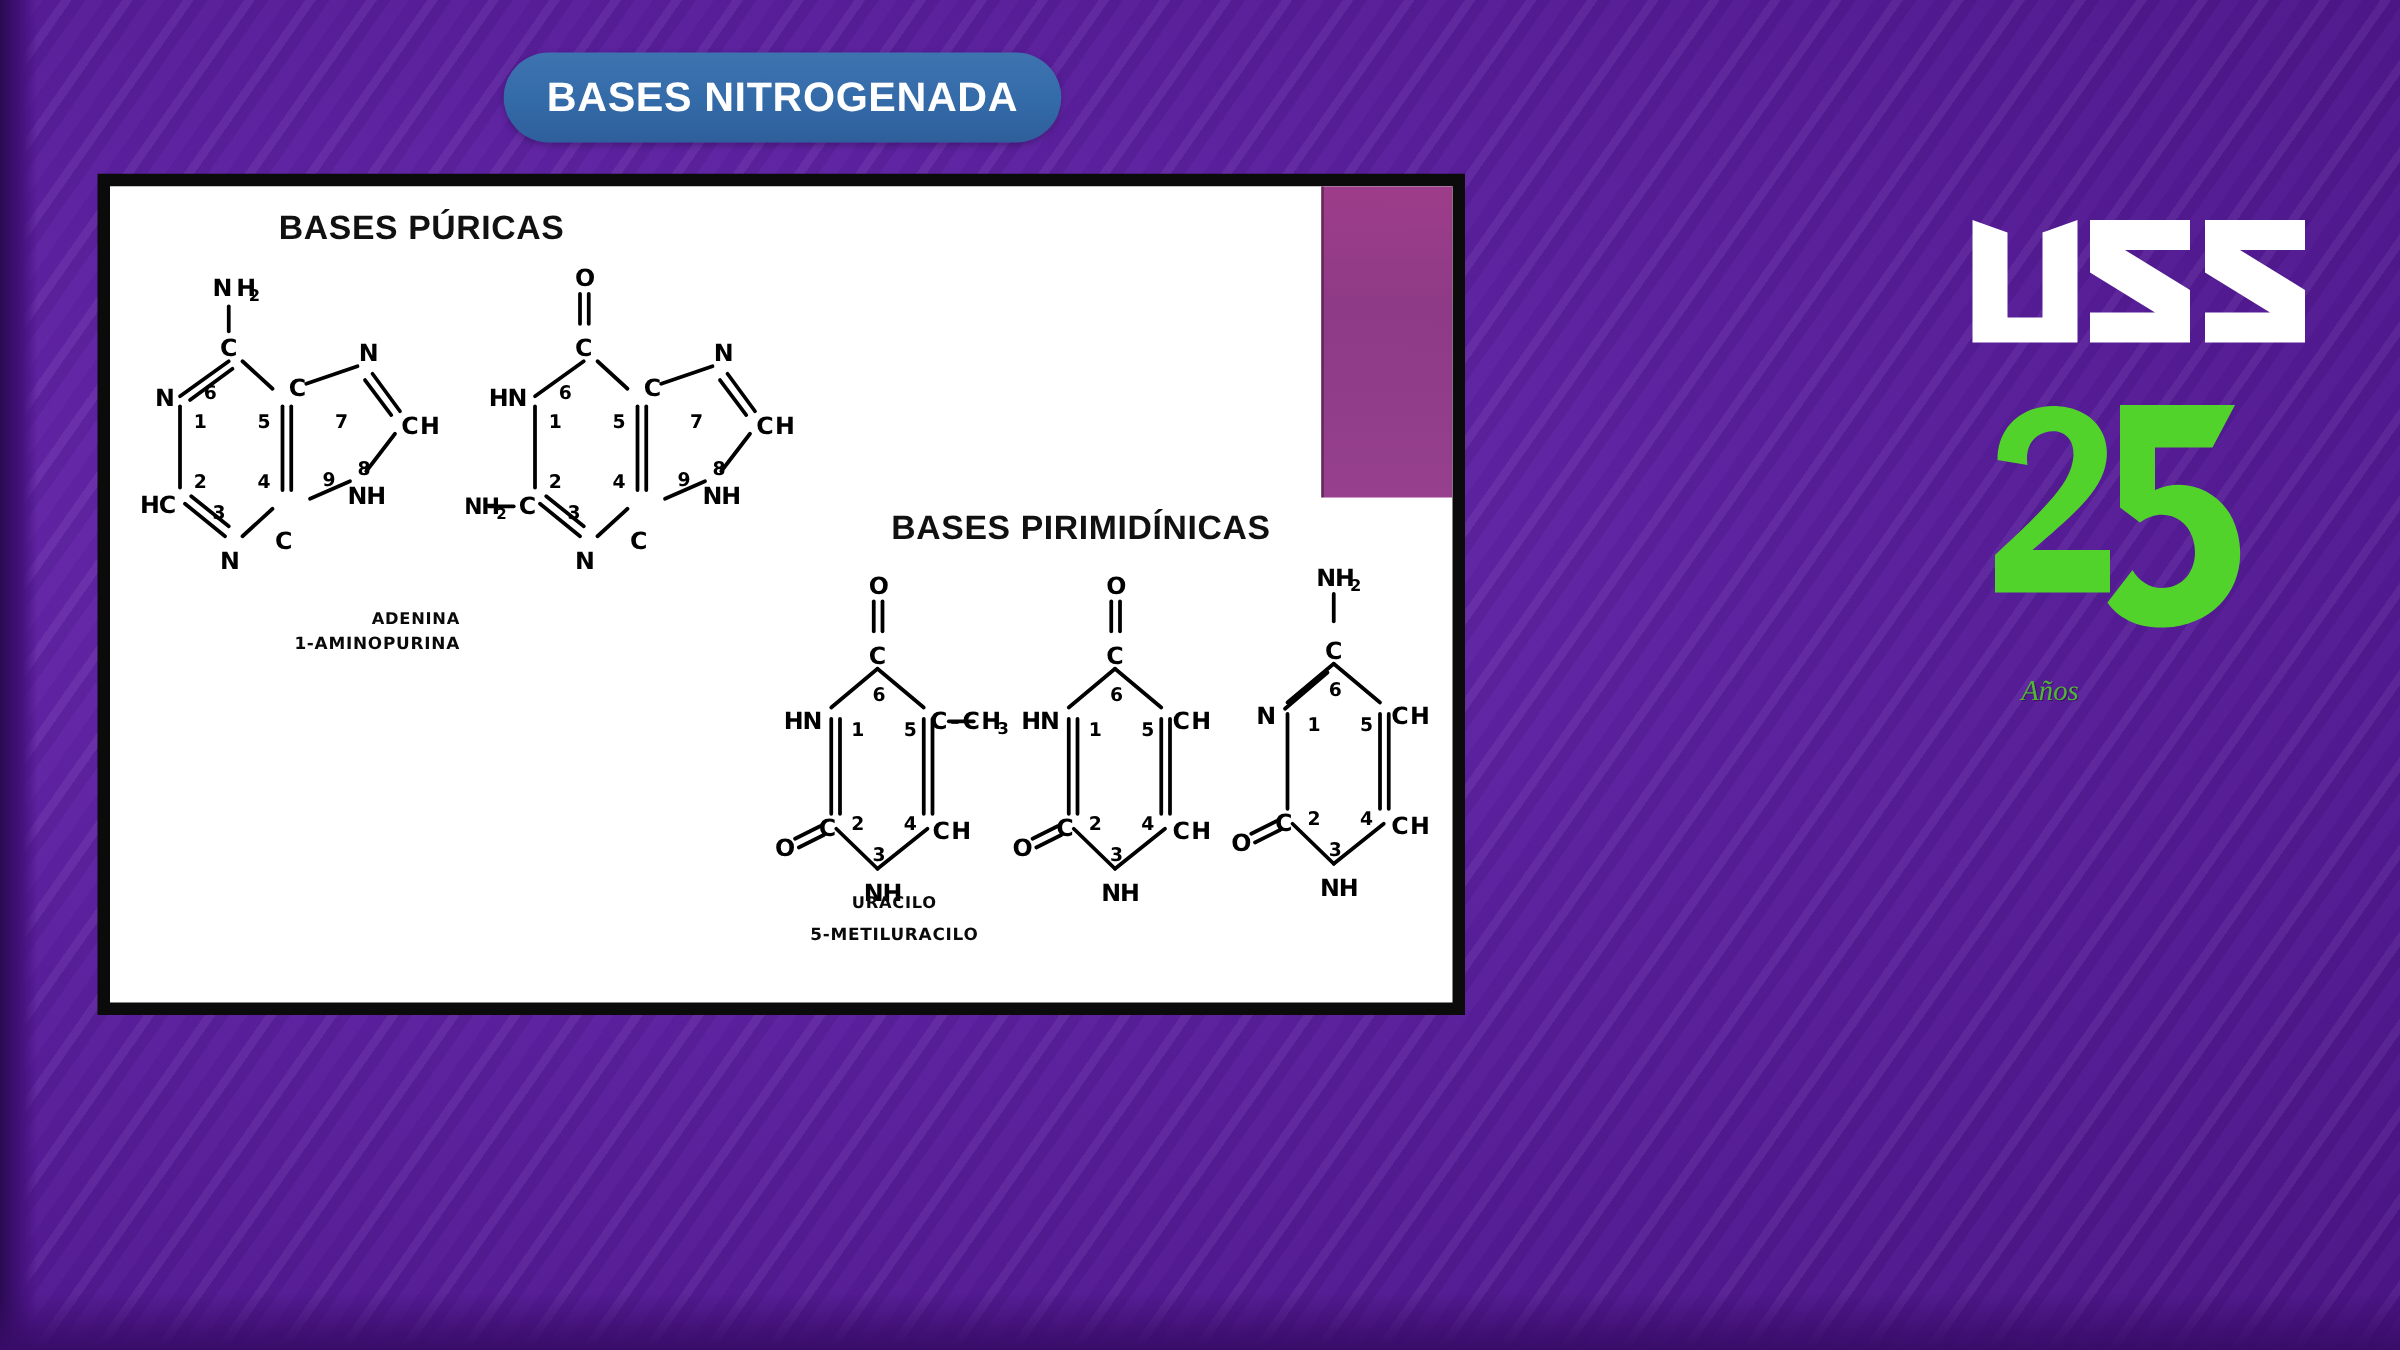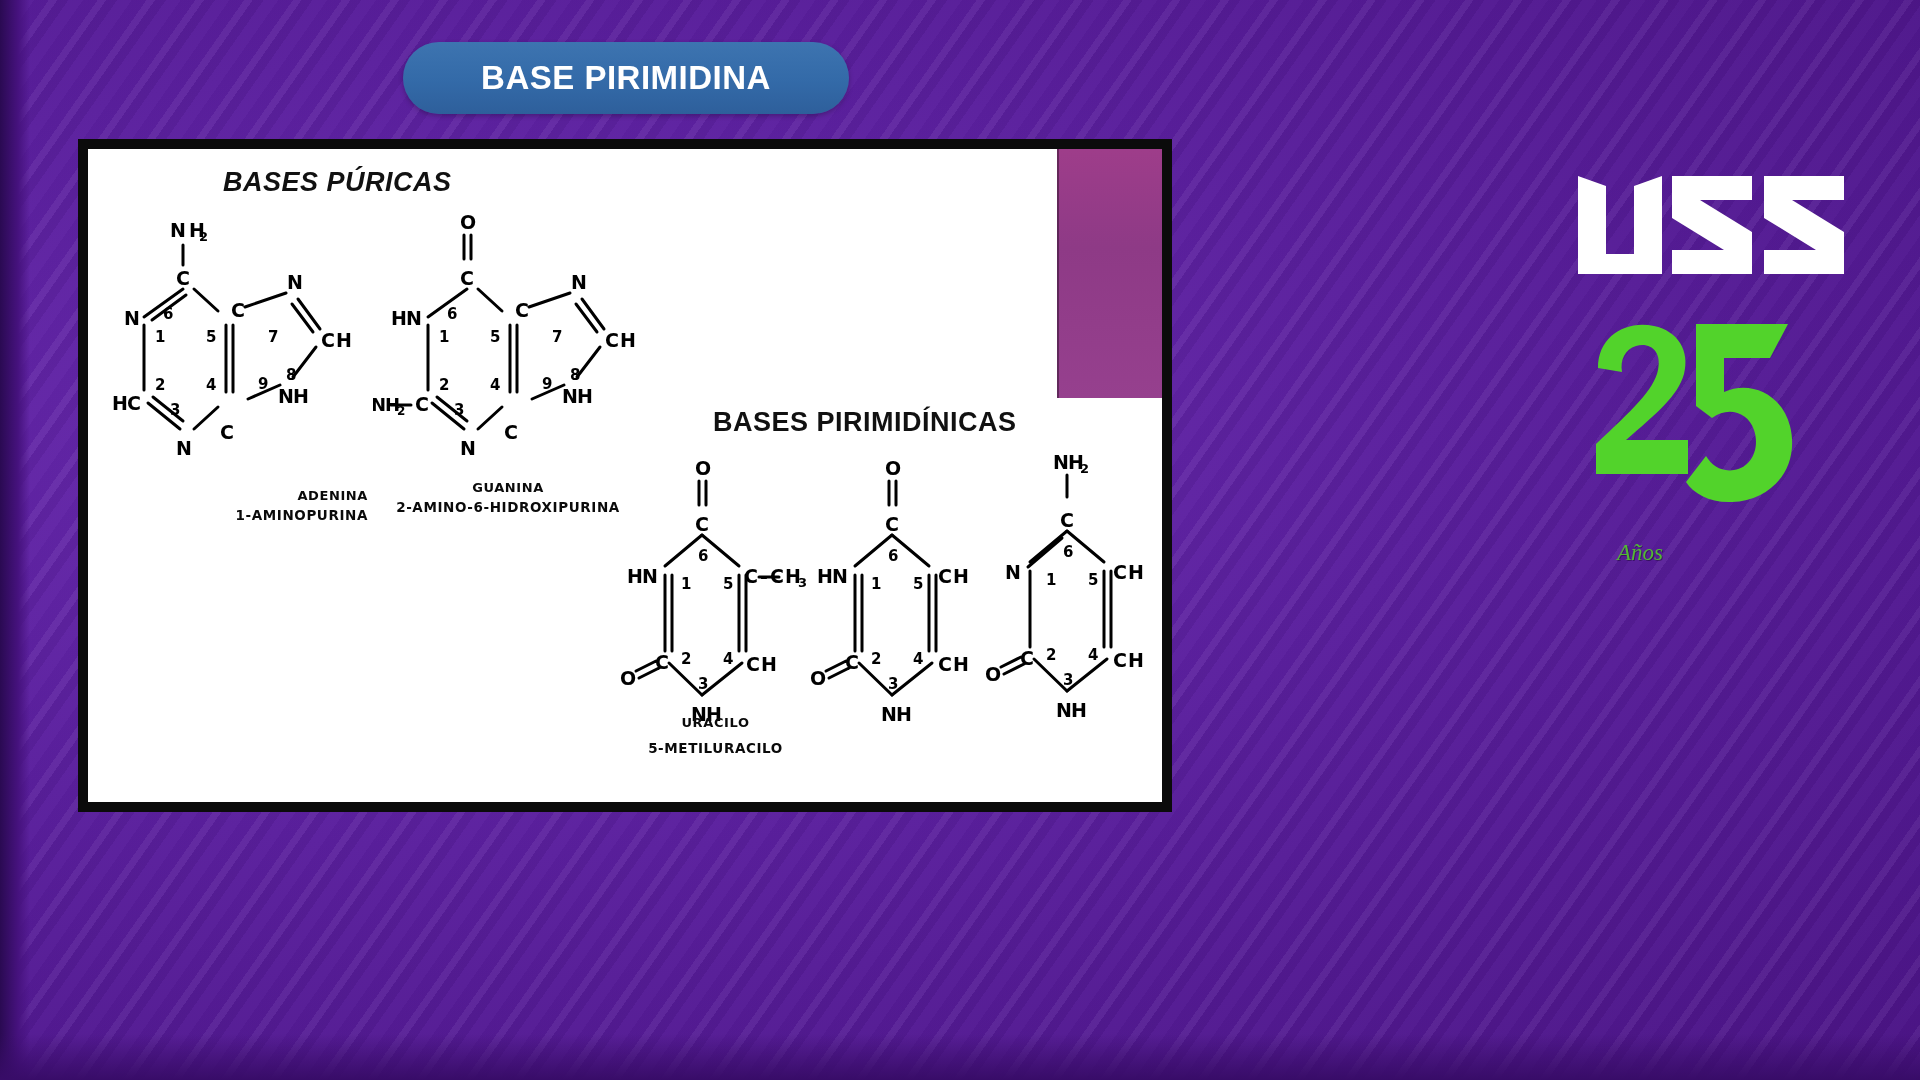--- a/index.html
+++ b/index.html
@@ -59,21 +59,21 @@
   #magenta-block{
     position:absolute; right:0px; top:0px; width:105px; height:249px;
     background:linear-gradient(180deg,#9E3D8A 0%,#8E3A86 40%,#96408E 100%);
     border-left:2px solid rgba(0,0,0,0.35);
   }
 
   .section-heading{
     position:absolute; font-size:27px; font-weight:bold; color:#111;
     letter-spacing:0.5px; white-space:nowrap;
   }
-  #heading-puricas{ left:135px; top:18px;font-style:italic; }
+  #heading-puricas{ left:135px; top:18px; }
   #heading-pirimidinicas{ left:625px; top:258px;text-align:right; }
 
   
   .molecule{ position:absolute; }
   .mol-svg{ display:block; }
   .caption{
     position:absolute; width:100%; text-align:center;
     font-family:"DejaVu Sans", sans-serif; color:#0A0A0A;
     letter-spacing:0.6px; line-height:1.45;
   }
@@ -100,21 +100,21 @@
   }
 </style>
 </head>
 <body>
 
 <div id="slide-bg"></div>
 <div id="slide-bg-edge-left"></div>
 <div id="slide-bg-edge-bottom"></div>
 
 <div id="title-pill">
-  <span id="title-text">BASE PIRIMIDINA</span>
+  <span id="title-text">BASES NITROGENADA</span>
 </div>
 
 <div id="image-frame">
   <div id="image-canvas">
 
     <div id="magenta-block"></div>
 
     <div class="section-heading" id="heading-puricas">BASES PÚRICAS</div>
 
     <div class="section-heading" id="heading-pirimidinicas">BASES PIRIMIDÍNICAS</div>
@@ -220,24 +220,20 @@
           <text x="66" y="145">1</text>
           <text x="117" y="145">5</text>
           <text x="179" y="145">7</text>
           <text x="66" y="193">2</text>
           <text x="117" y="193">4</text>
           <text x="197" y="183">8</text>
           <text x="81" y="218">3</text>
           <text x="169" y="192">9</text>
         </g>
       </svg>
-      <div class="caption" style="top:282px;">
-        <div class="cap-name">GUANINA</div>
-        <div class="cap-sub">2-AMINO-6-HIDROXIPURINA</div>
-      </div>
     </div>
 
     <div class="molecule" id="mol-timina">
       <svg class="mol-svg" width="205" height="290" viewBox="0 0 205 290">
         <g stroke="#000" stroke-width="3" fill="none" stroke-linecap="round">
           <line x1="86" y1="32" x2="86" y2="56"></line>
           <line x1="93" y1="32" x2="93" y2="56"></line>
           <line x1="89" y1="86" x2="52" y2="117"></line>
           <line x1="89" y1="86" x2="126" y2="117"></line>
           <line x1="52" y1="126" x2="52" y2="202"></line>

